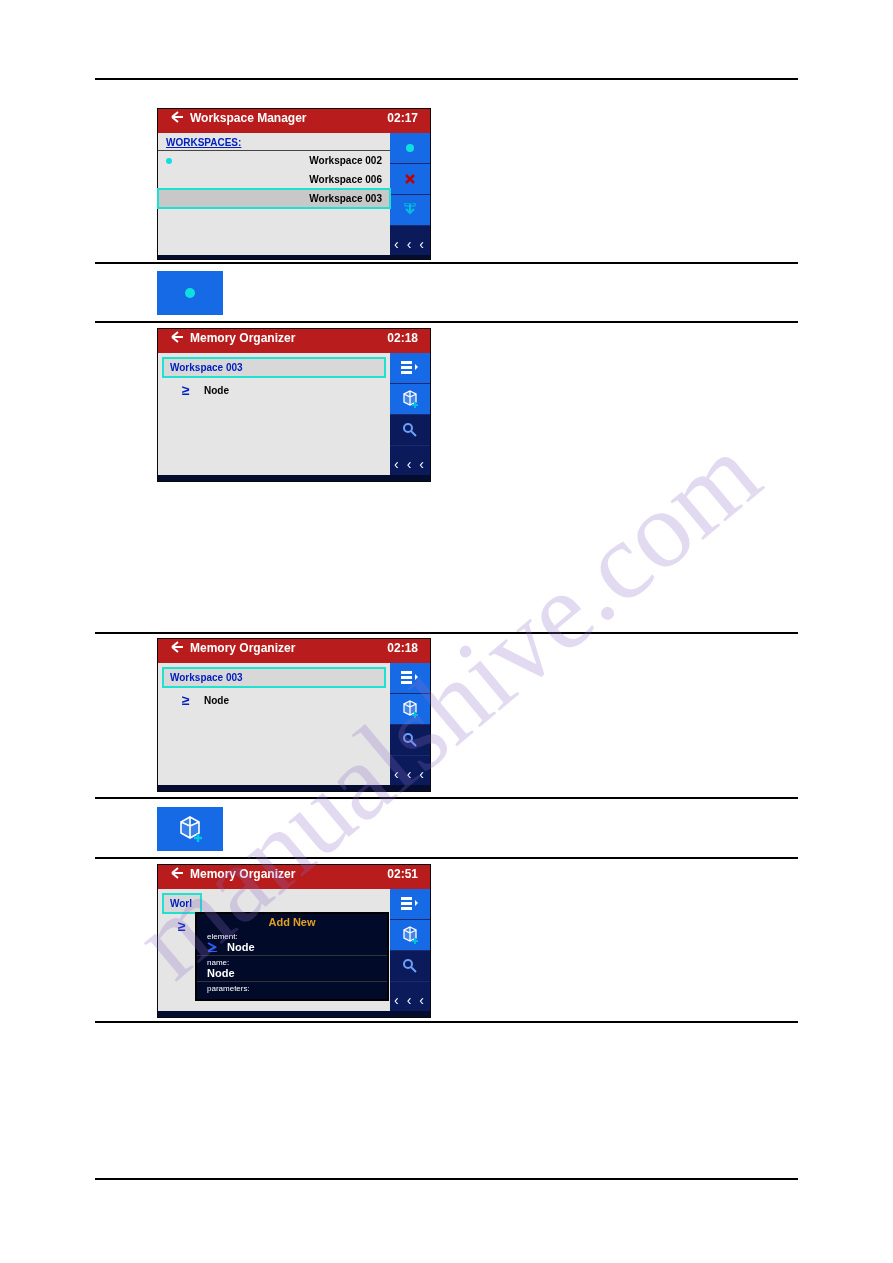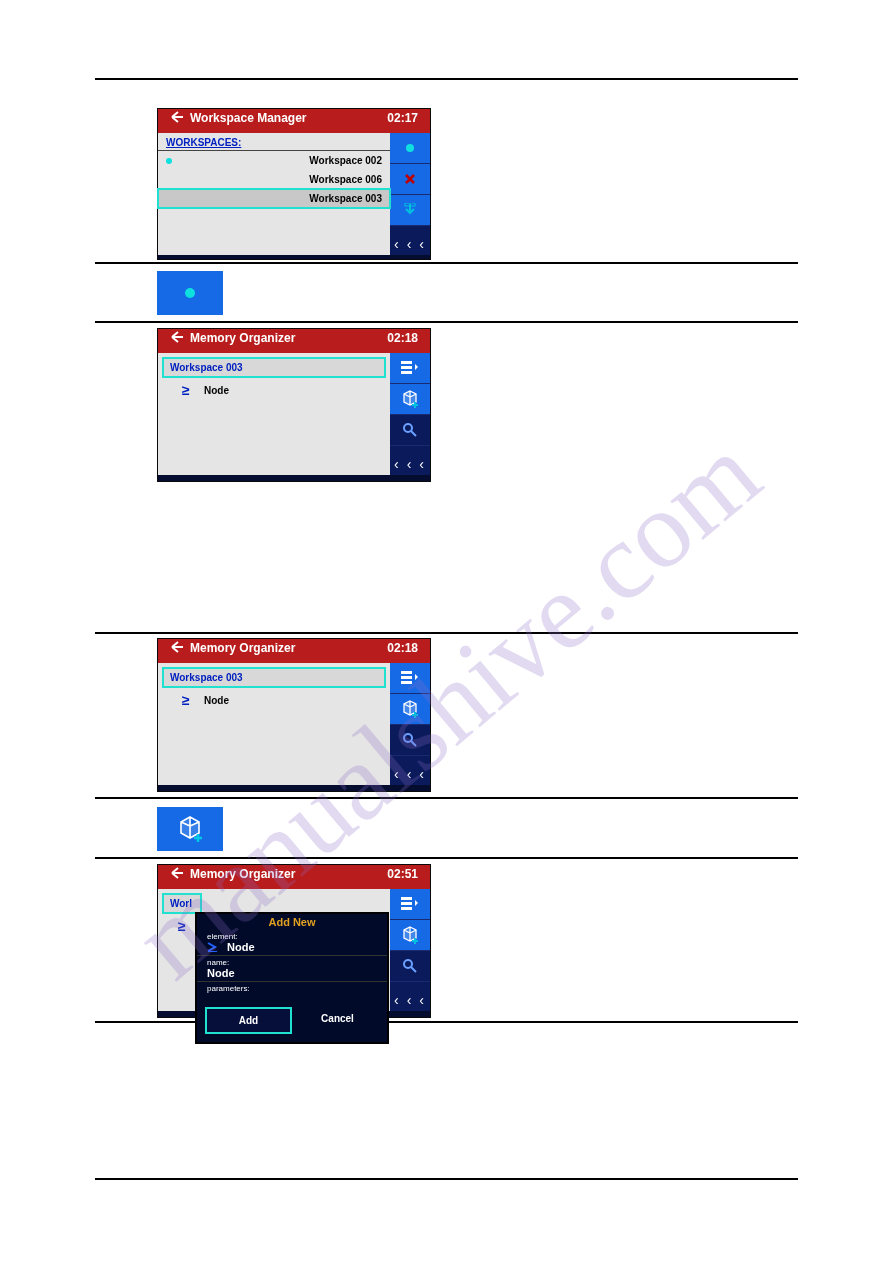--- a/index.html
+++ b/index.html
@@ -429,24 +429,20 @@
               <svg width="14" height="10">
                   <path d="M1 1 L8 5 L1 9" stroke="#2060ff" stroke-width="2" fill="none"></path>
                   <rect x="1" y="9" width="9" height="1.5" fill="#2060ff"></rect>
                 </svg>
             </span>
             <span>Node</span>
           </div>
           <div class="dlg-label">name:</div>
           <div class="dlg-value">Node</div>
           <div class="dlg-label" style="padding-bottom:6px">parameters:</div>
-          <div class="dlg-buttons">
-            <div class="dlg-btn primary">Add</div>
-            <div class="dlg-btn secondary">Cancel</div>
-          </div>
         </div>
 
       </div>
       <div class="sidebar">
         <div class="sb-btn">
           <svg width="18" height="14">
               <rect x="0" y="0" width="11" height="3" fill="#fff"></rect>
               <rect x="0" y="5" width="11" height="3" fill="#fff"></rect>
               <rect x="0" y="10" width="11" height="3" fill="#fff"></rect>
               <path d="M14 3 L17 6 L14 9" fill="#fff"></path>

